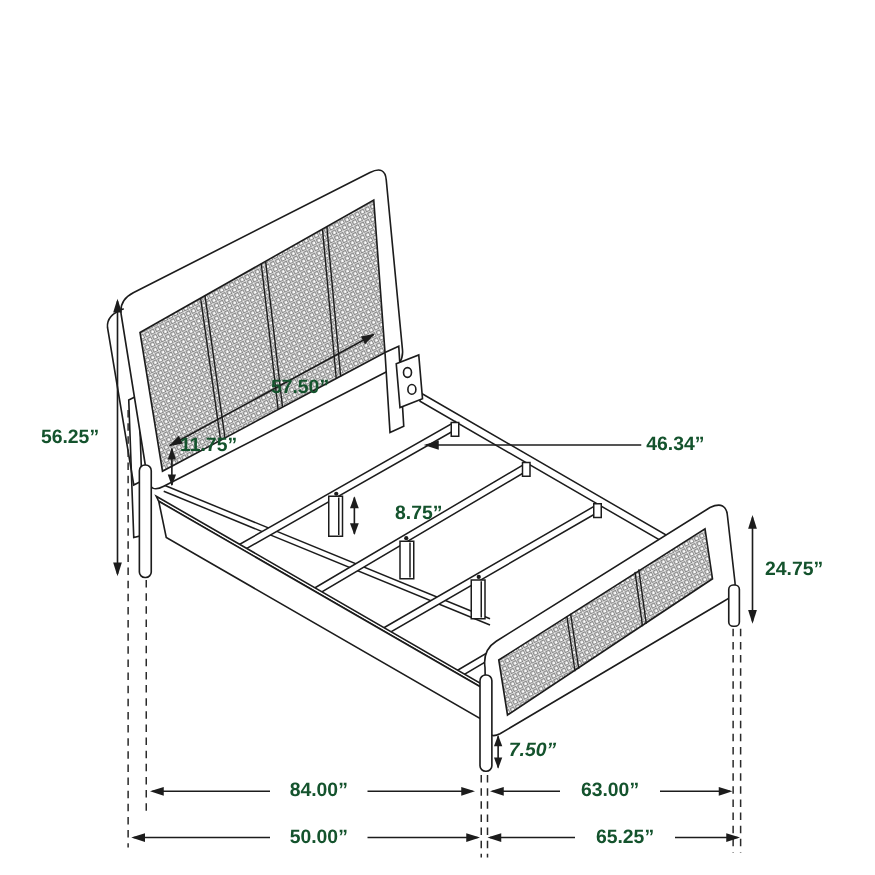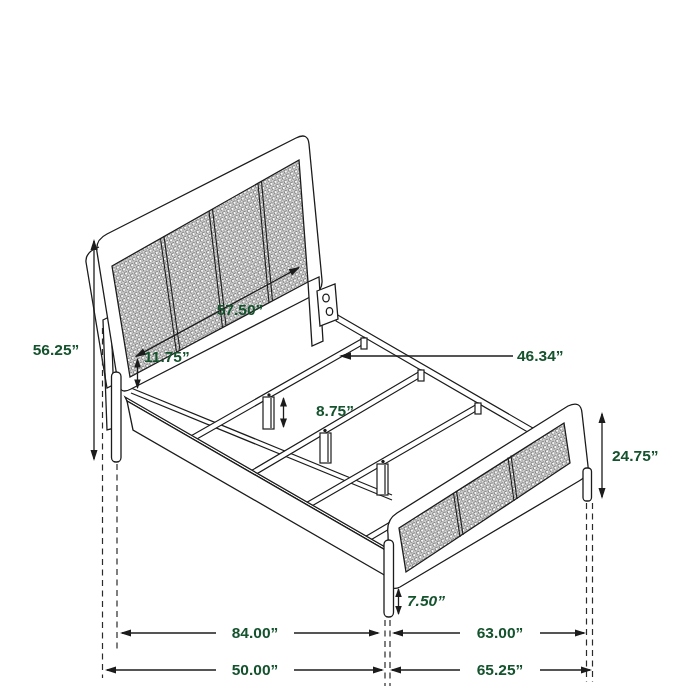--- a/index.html
+++ b/index.html
@@ -168,17 +168,17 @@
 
 
 <div class="dim-label right" style="left:21px;  top:341px; width:70px;">56.25”</div>
 <div class="dim-label center" style="left:197px; top:301px; width:86px;">57.50”</div>
 <div class="dim-label" style="left:144px; top:348px;">11.75”</div>
 <div class="dim-label" style="left:293px; top:402px;margin-left:23px;">8.75”</div>
 <div class="dim-label" style="left:517px; top:347px;">46.34”</div>
 <div class="dim-label" style="left:612px; top:447px;">24.75”</div>
 <div class="dim-label" style="left:407px; top:592px;font-style:italic;">7.50”</div>
 <div class="dim-label center chip" style="left:216px; top:624px; width:72px;">84.00”</div>
-<div class="dim-label center chip" style="left:460px; top:624px; width:74px;">63.00”</div>
+<div class="dim-label center chip" style="left:448px; top:624px; width:74px;">63.00”</div>
 <div class="dim-label center chip" style="left:216px; top:661px; width:72px;">50.00”</div>
 <div class="dim-label center chip" style="left:460px; top:661px; width:74px;">65.25”</div>
 
 </div>
 
 </body></html>

